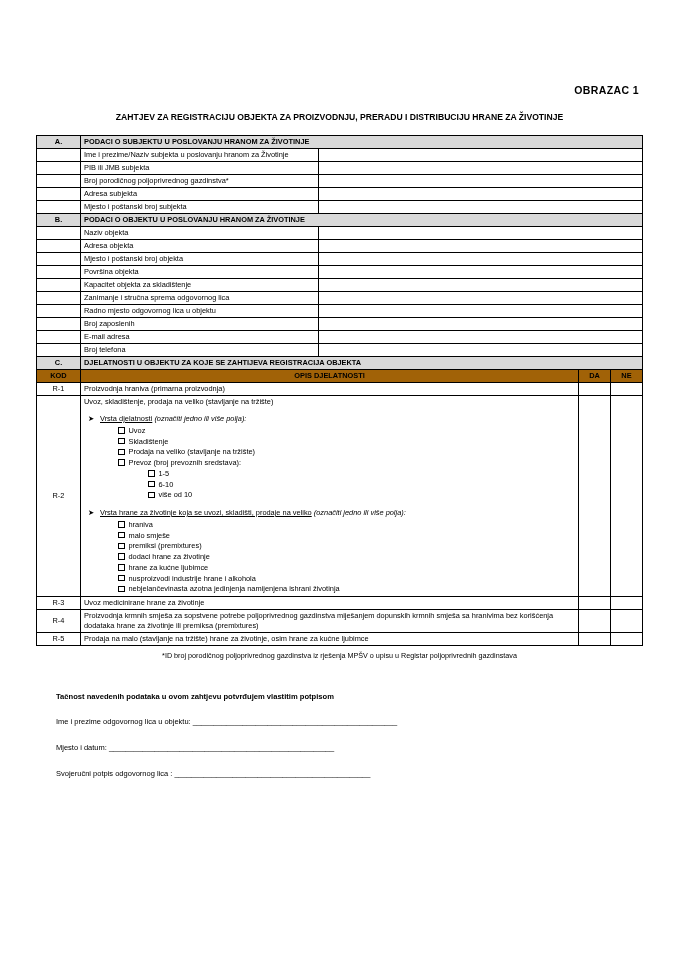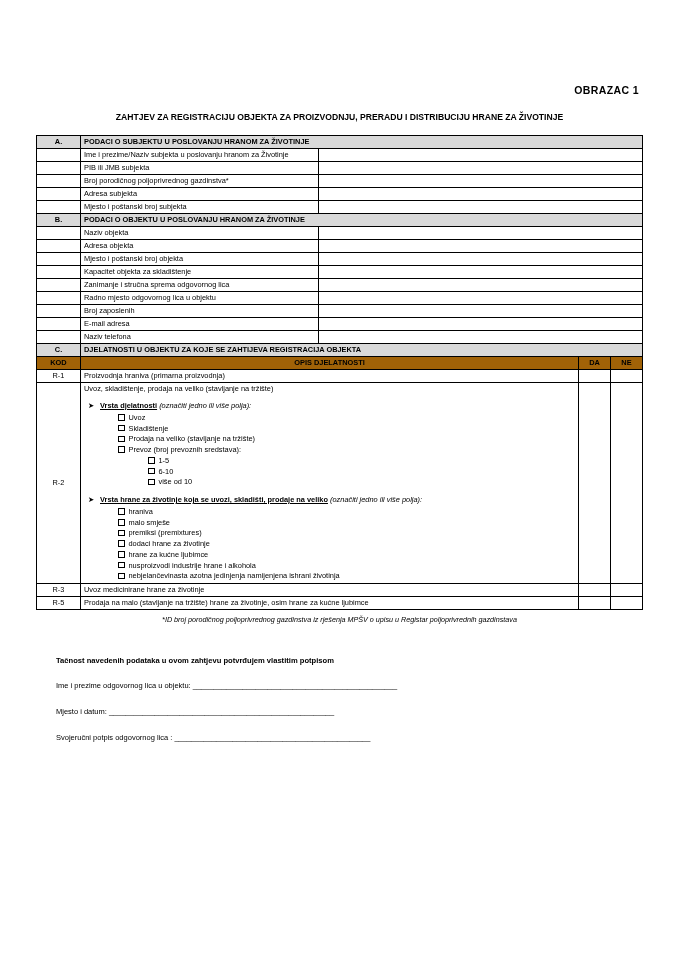--- a/index.html
+++ b/index.html
@@ -89,21 +89,20 @@
     padding-left: 16px;
     position: relative;
   }
   .sub-head .arrow {
     position: absolute;
     left: 4px;
     top: 0;
   }
   .underline {
     text-decoration: underline;
-    font-weight: bold;
   }
   .ital {
     font-style: italic;
   }
   .opt {
     padding-left: 34px;
     line-height: 1.45;
   }
   .opt2 {
     padding-left: 64px;
@@ -117,21 +116,20 @@
     margin-right: 4px;
     vertical-align: middle;
     position: relative;
     top: -0.5px;
   }
   .optlist {
     margin-top: 2px;
   }
   .footnote {
     text-align: center;
-    font-style: italic;
     font-size: 7.2px;
     margin-top: 5px;
   }
   .sign-block {
     margin-top: 32px;
     padding-left: 20px;
     font-size: 7.5px;
   }
   .sign-title {
     font-weight: bold;
@@ -213,20 +211,25 @@
         <td class="row-label">Adresa objekta</td>
         <td class="fill-cell" colspan="3">&nbsp;</td>
       </tr>
       <tr>
         <td>&nbsp;</td>
         <td class="row-label">Mjesto i poštanski broj objekta</td>
         <td class="fill-cell" colspan="3">&nbsp;</td>
       </tr>
       <tr>
         <td>&nbsp;</td>
+        <td class="row-label">Površina objekta</td>
+        <td class="fill-cell" colspan="3">&nbsp;</td>
+      </tr>
+      <tr>
+        <td>&nbsp;</td>
         <td class="row-label">Kapacitet objekta za skladištenje</td>
         <td class="fill-cell" colspan="3">&nbsp;</td>
       </tr>
       <tr>
         <td>&nbsp;</td>
         <td class="row-label">Zanimanje i stručna sprema odgovornog lica</td>
         <td class="fill-cell" colspan="3">&nbsp;</td>
       </tr>
       <tr>
         <td>&nbsp;</td>
@@ -238,21 +241,21 @@
         <td class="row-label">Broj zaposlenih</td>
         <td class="fill-cell" colspan="3">&nbsp;</td>
       </tr>
       <tr>
         <td>&nbsp;</td>
         <td class="row-label">E-mail adresa</td>
         <td class="fill-cell" colspan="3">&nbsp;</td>
       </tr>
       <tr>
         <td>&nbsp;</td>
-        <td class="row-label">Naziv telefona</td>
+        <td class="row-label">Broj telefona</td>
         <td class="fill-cell" colspan="3">&nbsp;</td>
       </tr>
 
       <tr class="sect-head">
         <td class="sect-letter">C.</td>
         <td colspan="4">DJELATNOSTI U OBJEKTU ZA KOJE SE ZAHTIJEVA REGISTRACIJA OBJEKTA</td>
       </tr>
       <tr class="hdr-row">
         <td>KOD</td>
         <td colspan="2">OPIS DJELATNOSTI</td>
@@ -306,20 +309,26 @@
         <td class="fill-cell">&nbsp;</td>
       </tr>
 
       <tr>
         <td class="cell-kod">R-3</td>
         <td class="cell-desc" colspan="2">Uvoz medicinirane hrane za životinje</td>
         <td class="fill-cell">&nbsp;</td>
         <td class="fill-cell">&nbsp;</td>
       </tr>
 
+      <tr>
+        <td class="cell-kod">R-4</td>
+        <td class="cell-desc" colspan="2">Proizvodnja krmnih smješa za sopstvene potrebe poljoprivrednog gazdinstva miješanjem dopunskih krmnih smješa sa hranivima bez korišćenja dodataka hrane za životinje ili premiksa (premixtures)</td>
+        <td class="fill-cell">&nbsp;</td>
+        <td class="fill-cell">&nbsp;</td>
+      </tr>
 
       <tr>
         <td class="cell-kod">R-5</td>
         <td class="cell-desc" colspan="2">Prodaja na malo (stavljanje na tržište) hrane za životinje, osim hrane za kućne ljubimce</td>
         <td class="fill-cell">&nbsp;</td>
         <td class="fill-cell">&nbsp;</td>
       </tr>
 
     </tbody>
   </table>

